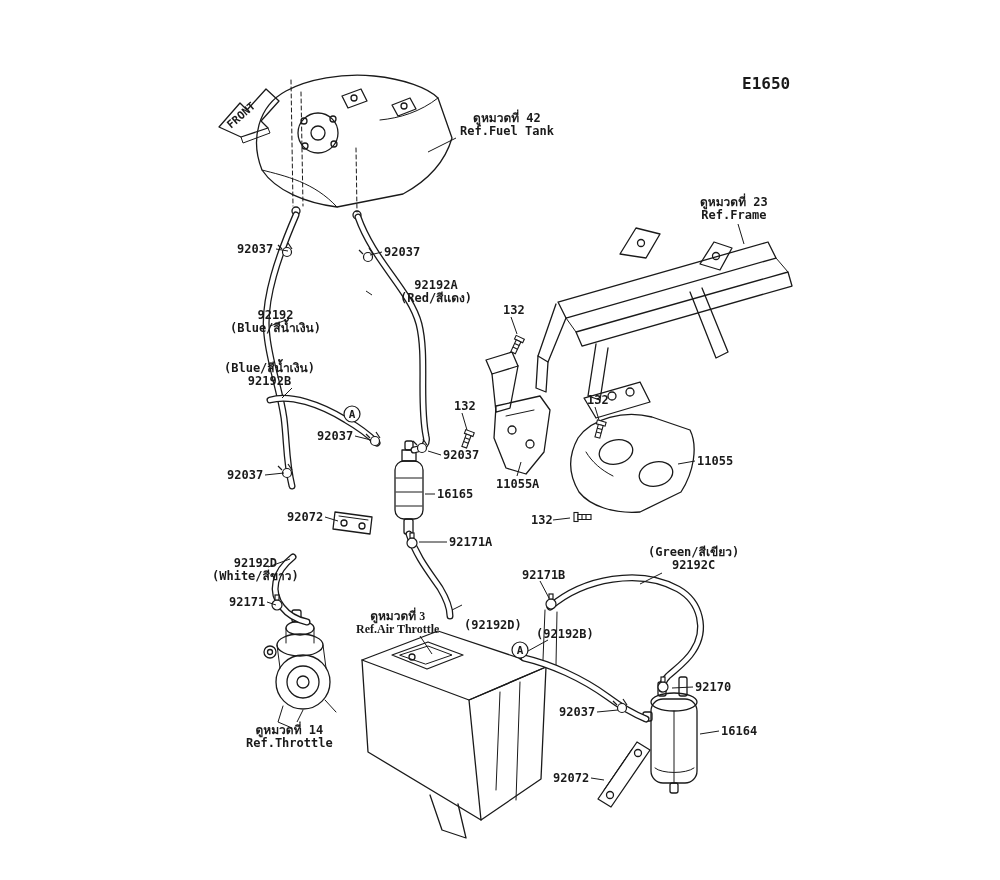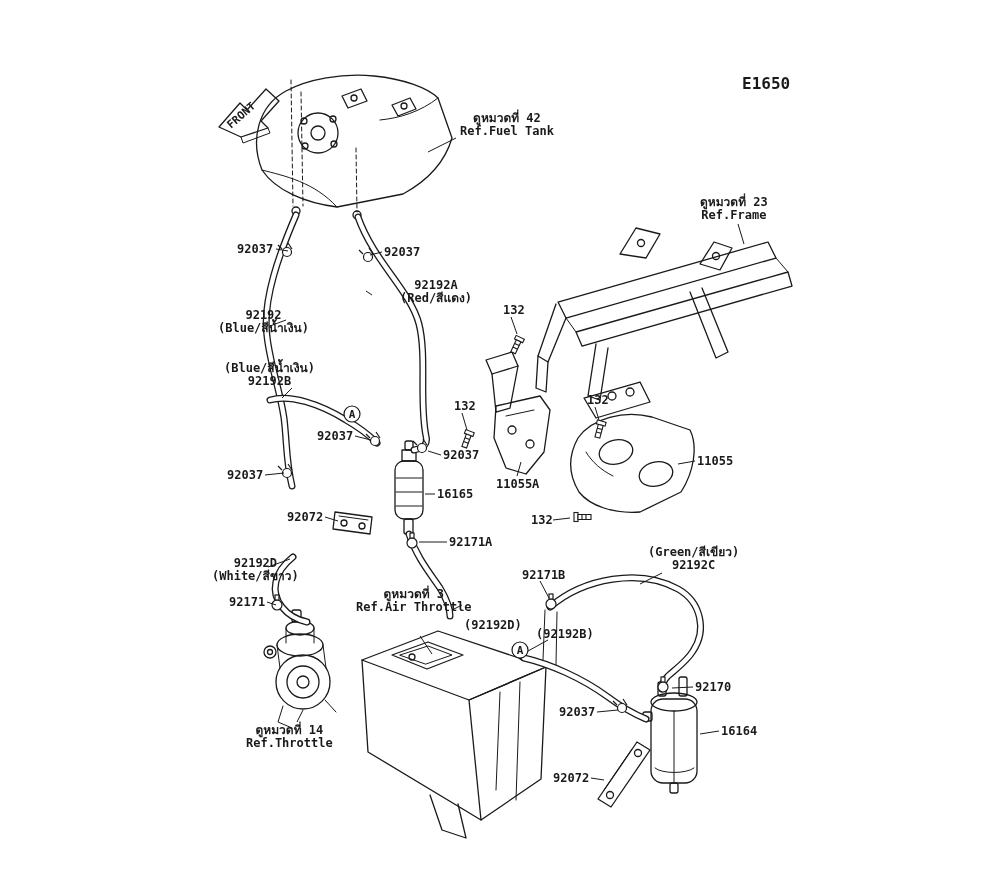--- a/index.html
+++ b/index.html
@@ -300,21 +300,21 @@
       <div class="part-label" data-name="part-label-92037-1" style="left: 237px; top: 243px;">
         <div>92037</div>
       </div>
       <div class="part-label" data-name="part-label-92037-2" style="left: 384px; top: 246px;">
         <div>92037</div>
       </div>
       <div class="part-label center" data-name="part-label-92192a" style="left: 368px; top: 279px; margin-left: 32px;">
         <div>92192A</div>
         <div>(Red/สีแดง)</div>
       </div>
-      <div class="part-label center" data-name="part-label-92192" style="left: 218px; top: 309px;">
+      <div class="part-label center" data-name="part-label-92192" style="left: 230px; top: 309px;">
         <div>92192</div>
         <div>(Blue/สีน้ำเงิน)</div>
       </div>
       <div class="part-label center" data-name="part-label-92192b" style="left: 224px; top: 362px;">
         <div>(Blue/สีน้ำเงิน)</div>
         <div>92192B</div>
       </div>
       <div class="part-label" data-name="part-label-92037-3" style="left: 317px; top: 430px;">
         <div>92037</div>
       </div>
@@ -364,21 +364,21 @@
       <div class="part-label" data-name="part-label-92192d-ref" style="left: 464px; top: 599px; margin-top: 20px;">
         <div>(92192D)</div>
       </div>
       <div class="part-label center" data-name="part-label-92192d" style="left: 212px; top: 557px;">
         <div>92192D</div>
         <div>(White/สีขาว)</div>
       </div>
       <div class="part-label" data-name="part-label-92171" style="left: 229px; top: 596px;">
         <div>92171</div>
       </div>
-      <div class="part-label center" data-name="part-label-ref-air-cleaner" style="left: 356px; top: 588px;">
+      <div class="part-label center" data-name="part-label-ref-air-cleaner" style="left: 356px; top: 610px; font-family: Liberation Serif, serif;">
         <div>ดูหมวดที่ 3</div>
         <div>Ref.Air Throttle</div>
       </div>
       <div class="part-label" data-name="part-label-92170" style="left: 695px; top: 681px;">
         <div>92170</div>
       </div>
       <div class="part-label" data-name="part-label-92037-6" style="left: 559px; top: 706px;">
         <div>92037</div>
       </div>
       <div class="part-label" data-name="part-label-16164" style="left: 721px; top: 725px;">

